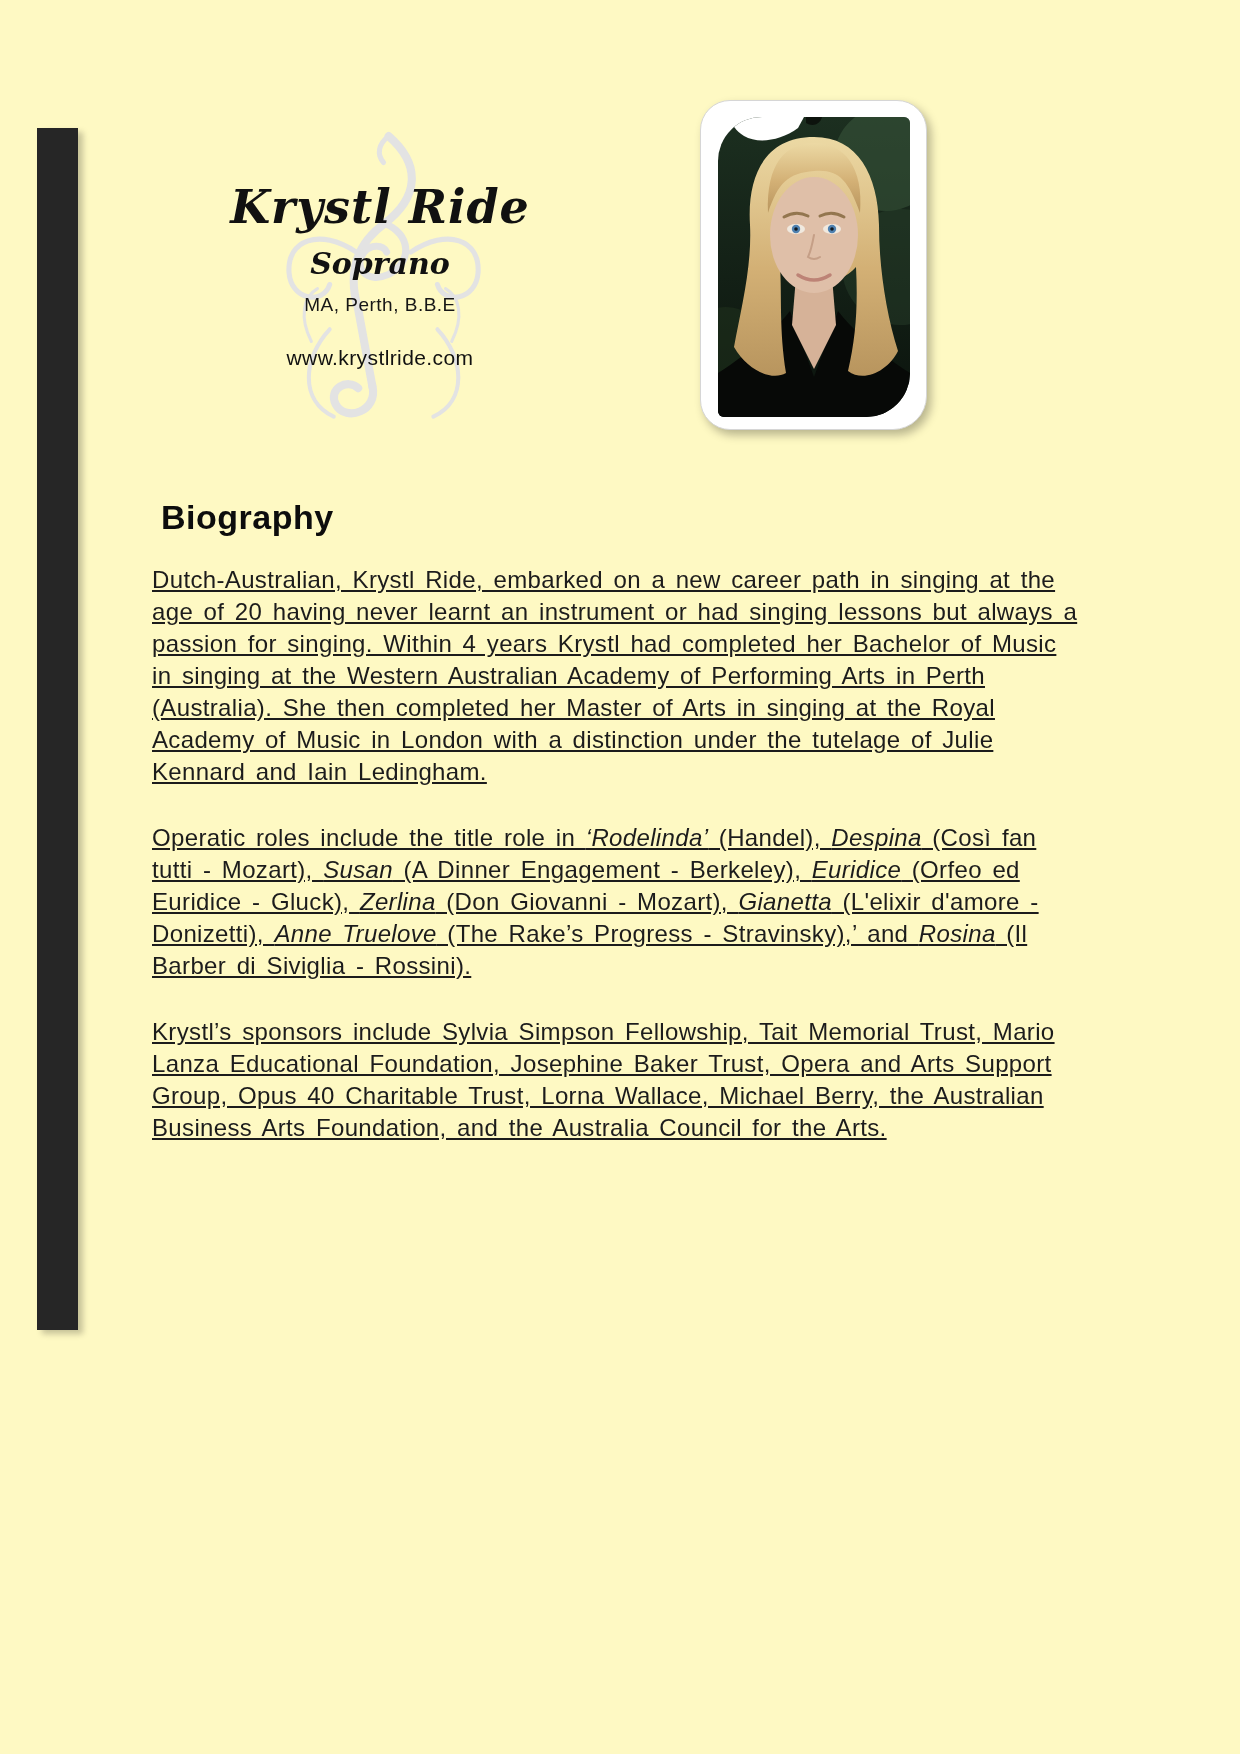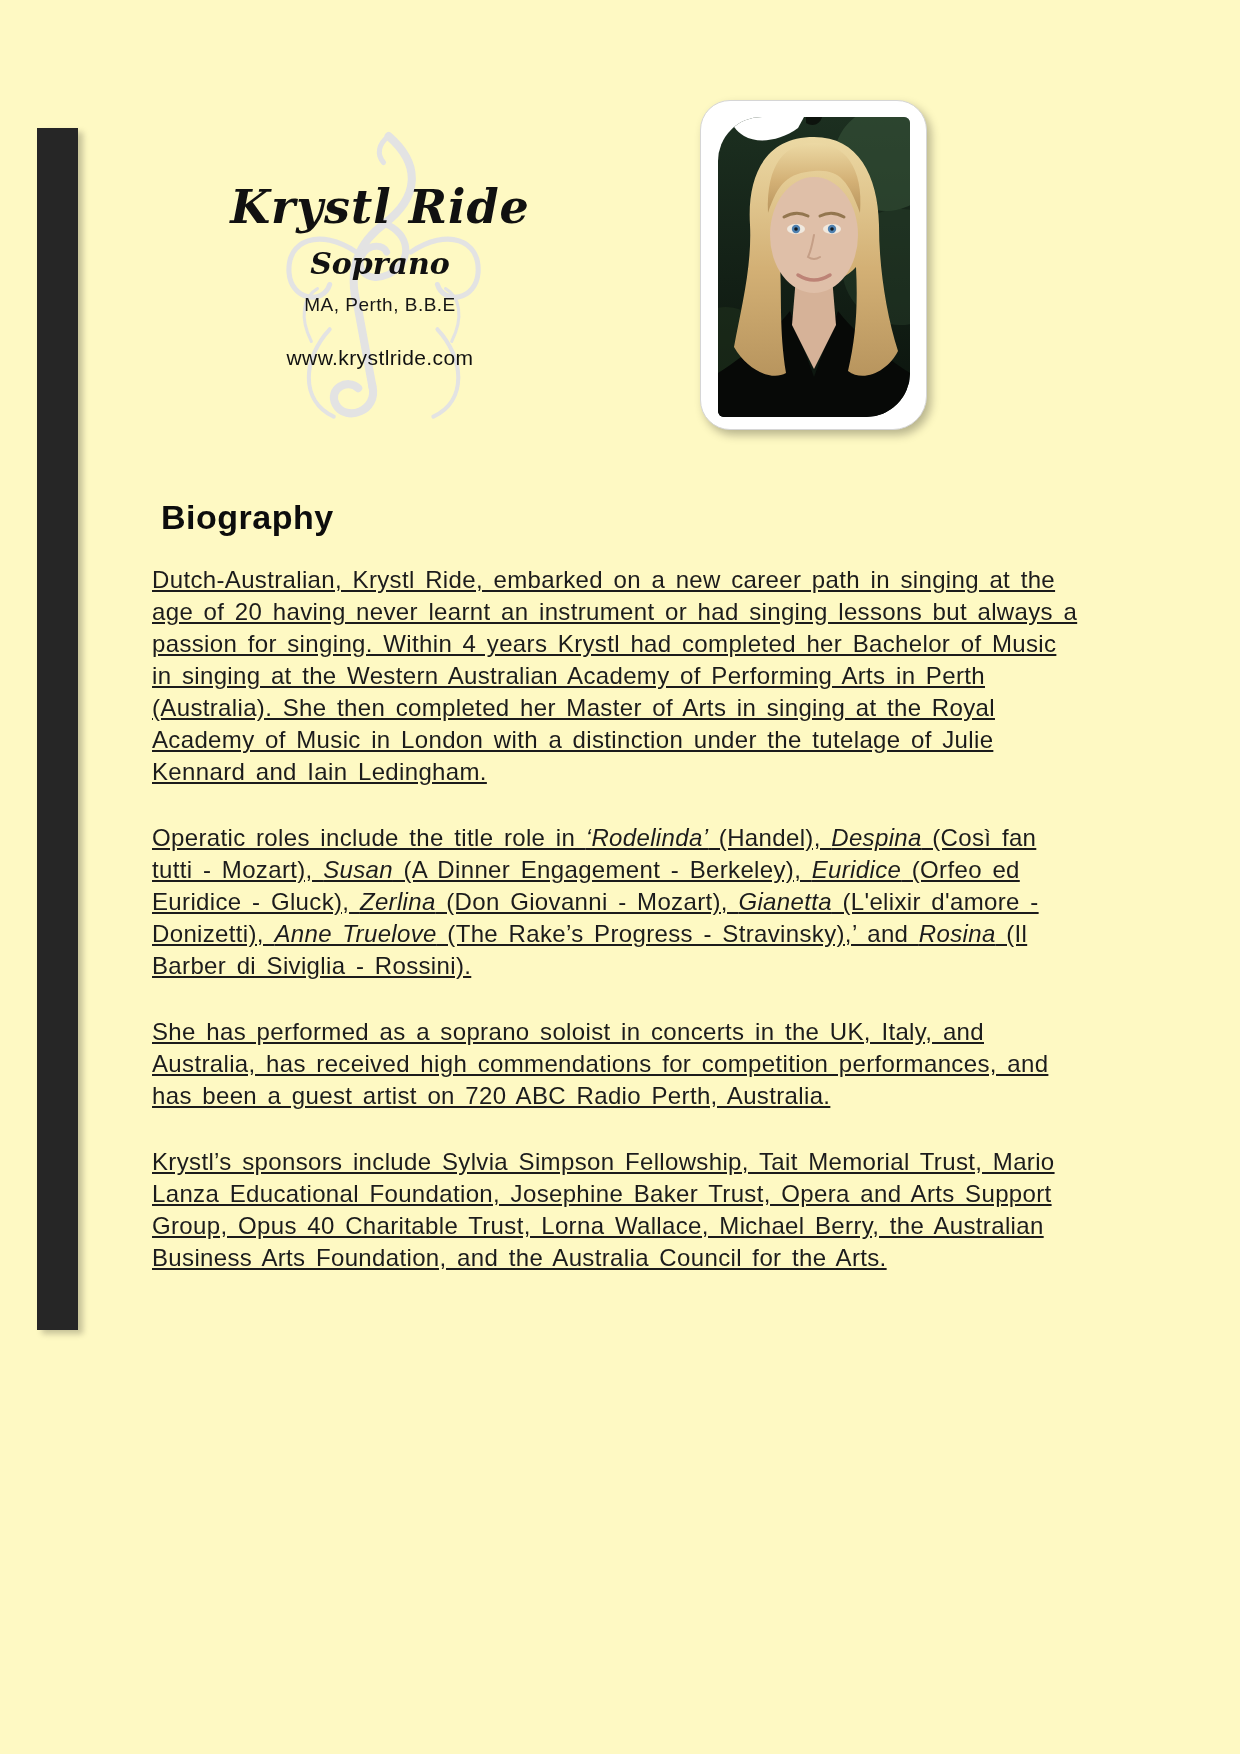--- a/index.html
+++ b/index.html
@@ -172,17 +172,16 @@
         <path d="M88 0 L104 0 C102 8 94 10 88 6 Z" fill="#0d130d"></path>
       </svg>
     </div>
   </div>
 
   <h1 class="bio-heading">Biography</h1>
 
   <div class="bio-body">
     <p><span>Dutch-Australian, Krystl Ride, embarked on a new career path in singing at the age of 20 having never learnt an instrument or had singing lessons but always a passion for singing. Within 4 years Krystl had completed her Bachelor of Music in singing at the Western Australian Academy of Performing Arts in Perth (Australia). She then completed her Master of Arts in singing at the Royal Academy of Music in London with a distinction under the tutelage of Julie Kennard and Iain Ledingham.</span></p>
     <p><span>Operatic roles include the title role in </span><i>‘Rodelinda’</i><span> (Handel), </span><i>Despina</i><span> (Così fan tutti - Mozart), </span><i>Susan</i><span> (A Dinner Engagement - Berkeley), </span><i>Euridice</i><span> (Orfeo ed Euridice - Gluck), </span><i>Zerlina</i><span> (Don Giovanni - Mozart), </span><i>Gianetta</i><span> (L'elixir d'amore - Donizetti), </span><i>Anne Truelove</i><span> (The Rake’s Progress - Stravinsky),’ and </span><i>Rosina</i><span> (Il Barber di Siviglia - Rossini).</span></p>
-    <p><span>She has performed as a soprano soloist in concerts in the UK, Italy, and Australia, has received high commendations for competition performances, and has been a guest artist on 720 ABC Radio Perth, Australia.</span></p>
     <p><span>Krystl’s sponsors include Sylvia Simpson Fellowship, Tait Memorial Trust, Mario Lanza Educational Foundation, Josephine Baker Trust, Opera and Arts Support Group, Opus 40 Charitable Trust, Lorna Wallace, Michael Berry, the Australian Business Arts Foundation, and the Australia Council for the Arts.</span></p>
   </div>
 
 </div>
 
 </body></html>

